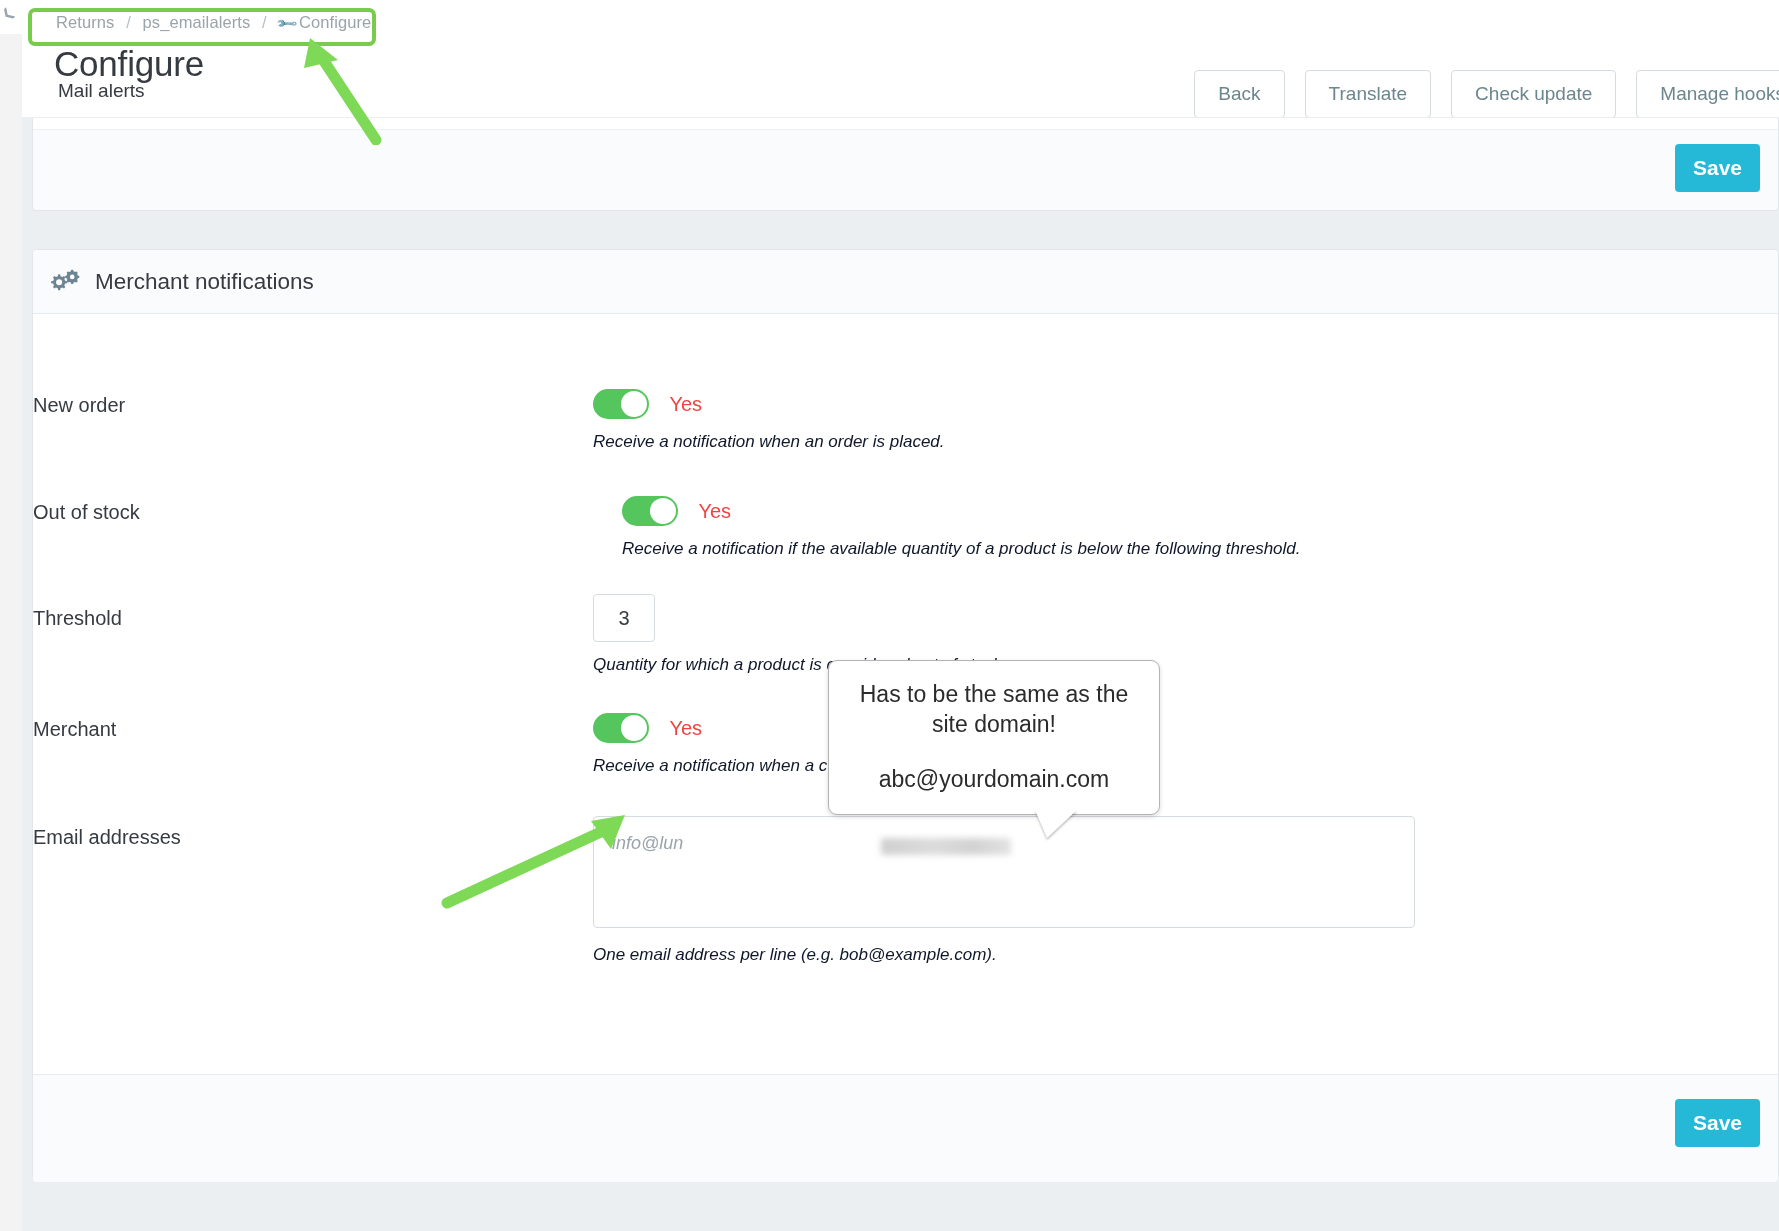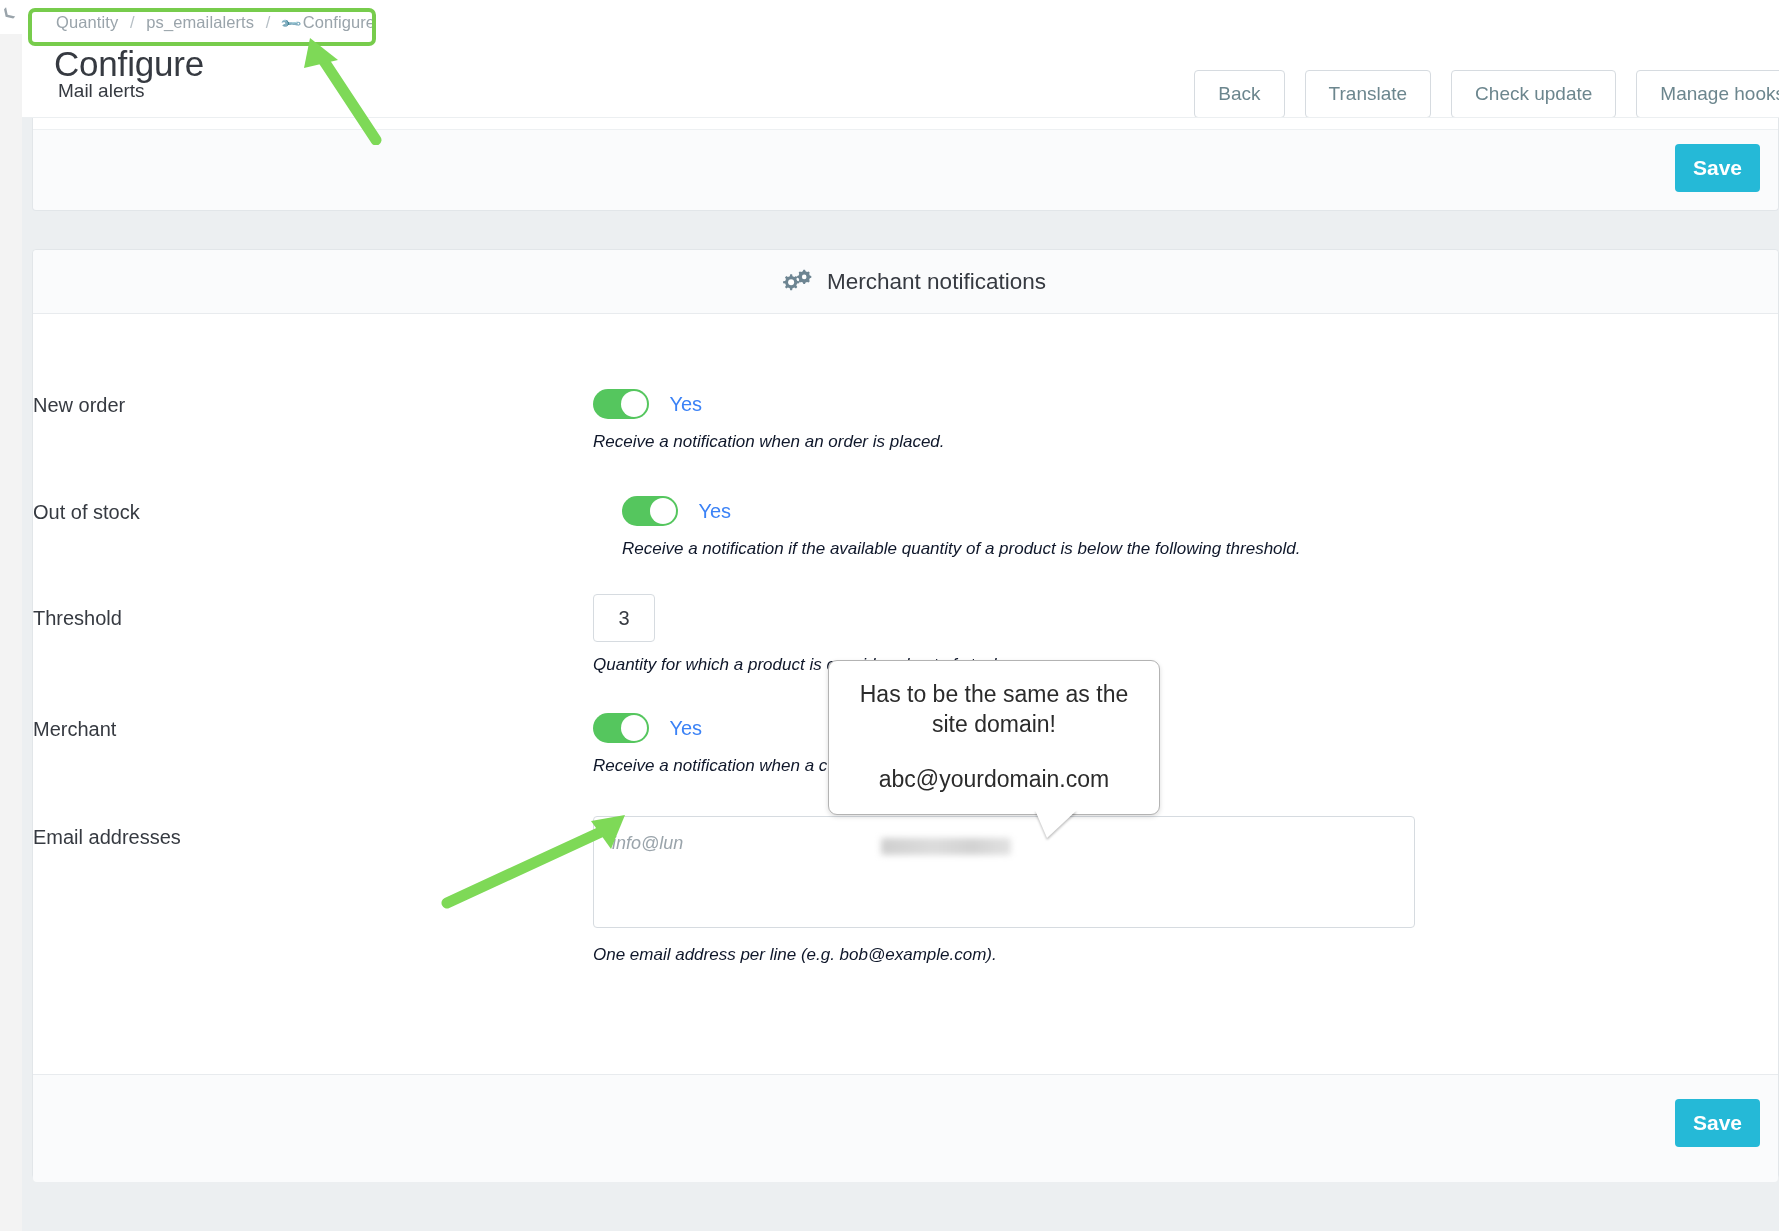--- a/index.html
+++ b/index.html
@@ -177,21 +177,20 @@
   }
 
   .panel-header {
     height: 63px;
     border-bottom: 1px solid #e8ebee;
     display: flex;
     align-items: center;
     padding-left: 17px;
     background: #fafbfc;
     border-radius: 4px 4px 0 0;
-    justify-content: center;
   }
   .cogs-icon {
     width: 30px; height: 26px;
     margin-right: 15px;
     color: #6d8592;
     display: inline-flex;
     align-items: center;
   }
   .panel-title {
     font-size: 22.5px;
@@ -236,21 +235,21 @@
     position: absolute;
     right: 2px; top: 2px;
     width: 26px; height: 26px;
     border-radius: 50%;
     background: #ffffff;
   }
   .switch-label {
     display: inline-block;
     vertical-align: middle;
     font-size: 20px;
-    color: #3b82f6;
+    color: #ef4444;
     margin-left: 16px;
   }
 
   .help-text {
     font-size: 17px;
     color: #0f172a;
     font-style: italic;
     margin-top: 13px;
     font-family: "Liberation Sans", sans-serif;
   }
@@ -346,21 +345,21 @@
 <div class="left-gutter">
   <span class="left-gutter-arrow">❮</span>
   <div class="left-gutter-fill"></div>
 </div>
 
 <div class="top-tab-sliver"></div>
 
 <div class="header-band">
 
   <div class="breadcrumb">
-    <span class="crumb-link">Quantity</span>
+    <span class="crumb-link">Returns</span>
     <span class="sep">/</span>
     <span class="crumb-link">ps_emailalerts</span>
     <span class="sep">/</span>
     <span class="wrench-icon">🔧</span><span class="crumb-link">Configure</span>
   </div>
 
   <div class="page-title">Configure</div>
   <div class="page-subtitle">Mail alerts</div>
 
   <div class="toolbar">

